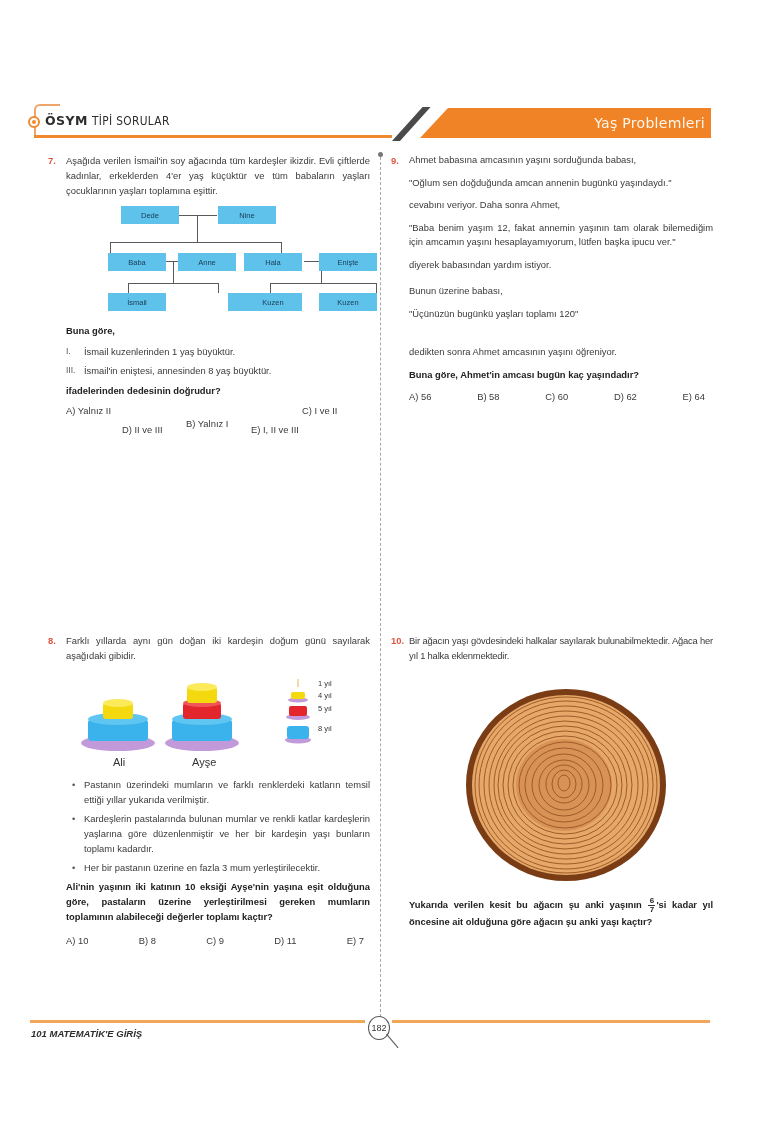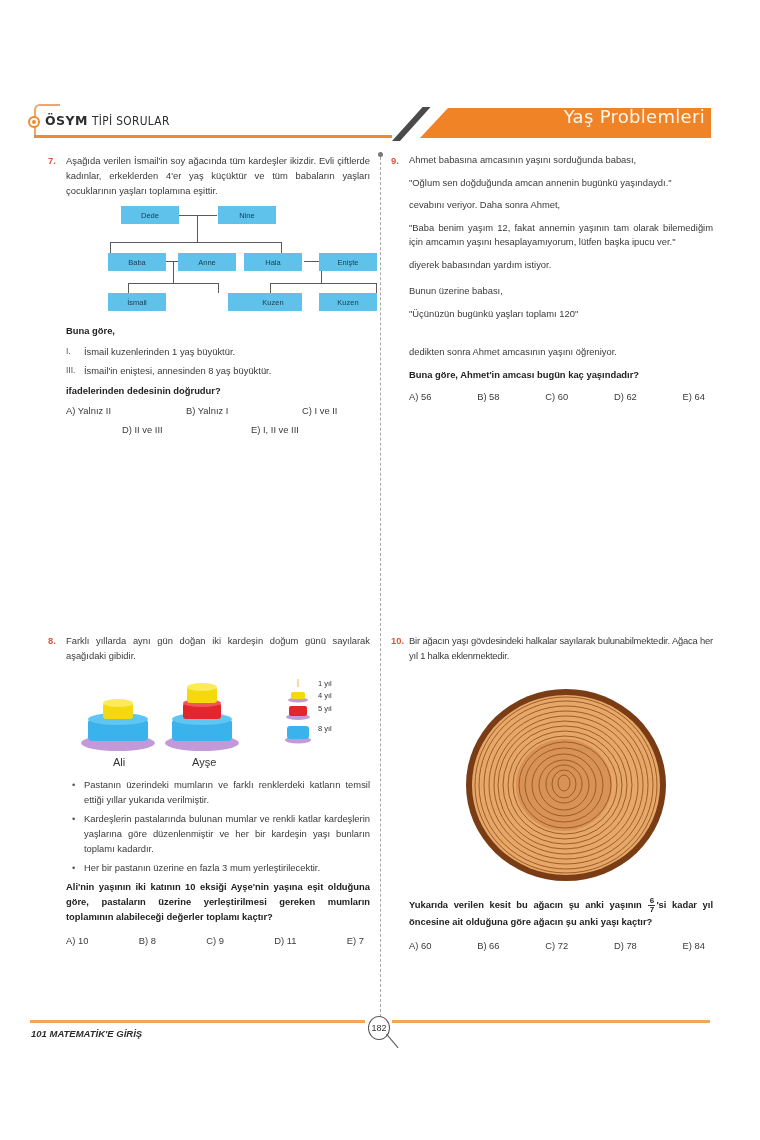--- a/index.html
+++ b/index.html
@@ -15,21 +15,21 @@
     background: #fff; border: 2px solid #ef8a2e; }
   .hdr-dot::after { content: ""; position: absolute; left: 2px; top: 2px; width: 4px; height: 4px; border-radius: 50%; background: #ef8a2e; }
   .hdr-title { position: absolute; left: 45px; top: 113px; font-family: "DejaVu Sans", sans-serif; font-size: 12.5px;
     letter-spacing: 0.4px; color: #2d2d2d; }
   .hdr-title b { font-weight: 800; }
   .hdr-title span.light { font-weight: 400; transform: scaleX(0.85); display: inline-block; transform-origin: left; }
   .hdr-slash { position: absolute; left: 392px; top: 107px; width: 8px; height: 34px; background: #4a4a4a;
     transform: skewX(-42deg); transform-origin: bottom left; }
   .hdr-orange { position: absolute; left: 420px; top: 108px; width: 291px; height: 30px; background: #f08325;
     clip-path: polygon(28px 0, 100% 0, 100% 100%, 0 100%); }
-  .hdr-section { position: absolute; right: 55px; top: 106px; font-family: "DejaVu Sans", sans-serif; font-size: 18px;
+  .hdr-section { position: absolute; right: 55px; top: 115px; font-family: "DejaVu Sans", sans-serif; font-size: 14px;
     color: #fff6ec; letter-spacing: 0.3px; }
 
   
   .col-divider { position: absolute; left: 380px; top: 152px; width: 0; height: 865px;
     border-left: 1px dashed #a8a8a8; }
   .col-divider-dot { position: absolute; left: 378px; top: 152px; width: 5px; height: 5px; border-radius: 50%; background: #777; }
 
   
   .q { position: absolute; font-size: 9.4px; line-height: 15px; color: #3a3a3a; }
   .q .num { position: absolute; left: 0; top: 0; color: #e0553d; font-weight: 700; }
@@ -133,21 +133,21 @@
       <span class="rn">I.</span>
       <span>İsmail kuzenlerinden 1 yaş büyüktür.</span>
     </div>
     <div class="roman" style="margin-top:4px;">
       <span class="rn">III.</span>
       <span>İsmail'in eniştesi, annesinden 8 yaş büyüktür.</span>
     </div>
     <p class="bold" style="margin-top:5px;">ifadelerinden dedesinin doğrudur?</p>
     <div style="position:relative; height:40px; margin-top:5px;">
       <span style="position:absolute; left:0; top:0;">A) Yalnız II</span>
-      <span style="position:absolute; left:120px; top:0;">B) Yalnız I</span>
+      <span style="position:absolute; left:120px; top:13px;">B) Yalnız I</span>
       <span style="position:absolute; left:236px; top:0;">C) I ve II</span>
       <span style="position:absolute; left:56px; top:19px;">D) II ve III</span>
       <span style="position:absolute; left:185px; top:19px;">E) I, II ve III</span>
     </div>
   </div>
 </div>
 
 <div class="q" style="left:391px; top:153px; width:322px;">
   <span class="num">9.</span>
   <div class="body" style="line-height:14.5px;">
@@ -262,27 +262,20 @@
     </div>
 
     <p class="bold" style="margin-top:12px; text-align:justify;">
       <span>Yukarıda verilen kesit bu ağacın şu anki yaşının</span>
       <span class="frac">
         <span>6</span>
         <span class="fbar"></span>
         <span>7</span>
       </span><span>'si kadar yıl öncesine ait olduğuna göre ağacın şu anki yaşı kaçtır?</span>
     </p>
-    <div class="opts" style="margin-top:9px; width:296px;">
-      <span>A) 60</span>
-      <span>B) 66</span>
-      <span>C) 72</span>
-      <span>D) 78</span>
-      <span>E) 84</span>
-    </div>
   </div>
 </div>
 
 <div class="foot-line-left"></div>
 <div class="foot-line-right"></div>
 <div class="foot-title">101 MATEMATİK'E GİRİŞ</div>
 <div class="page-num">182</div>
 <div class="page-tail"></div>
 
 </body></html>

